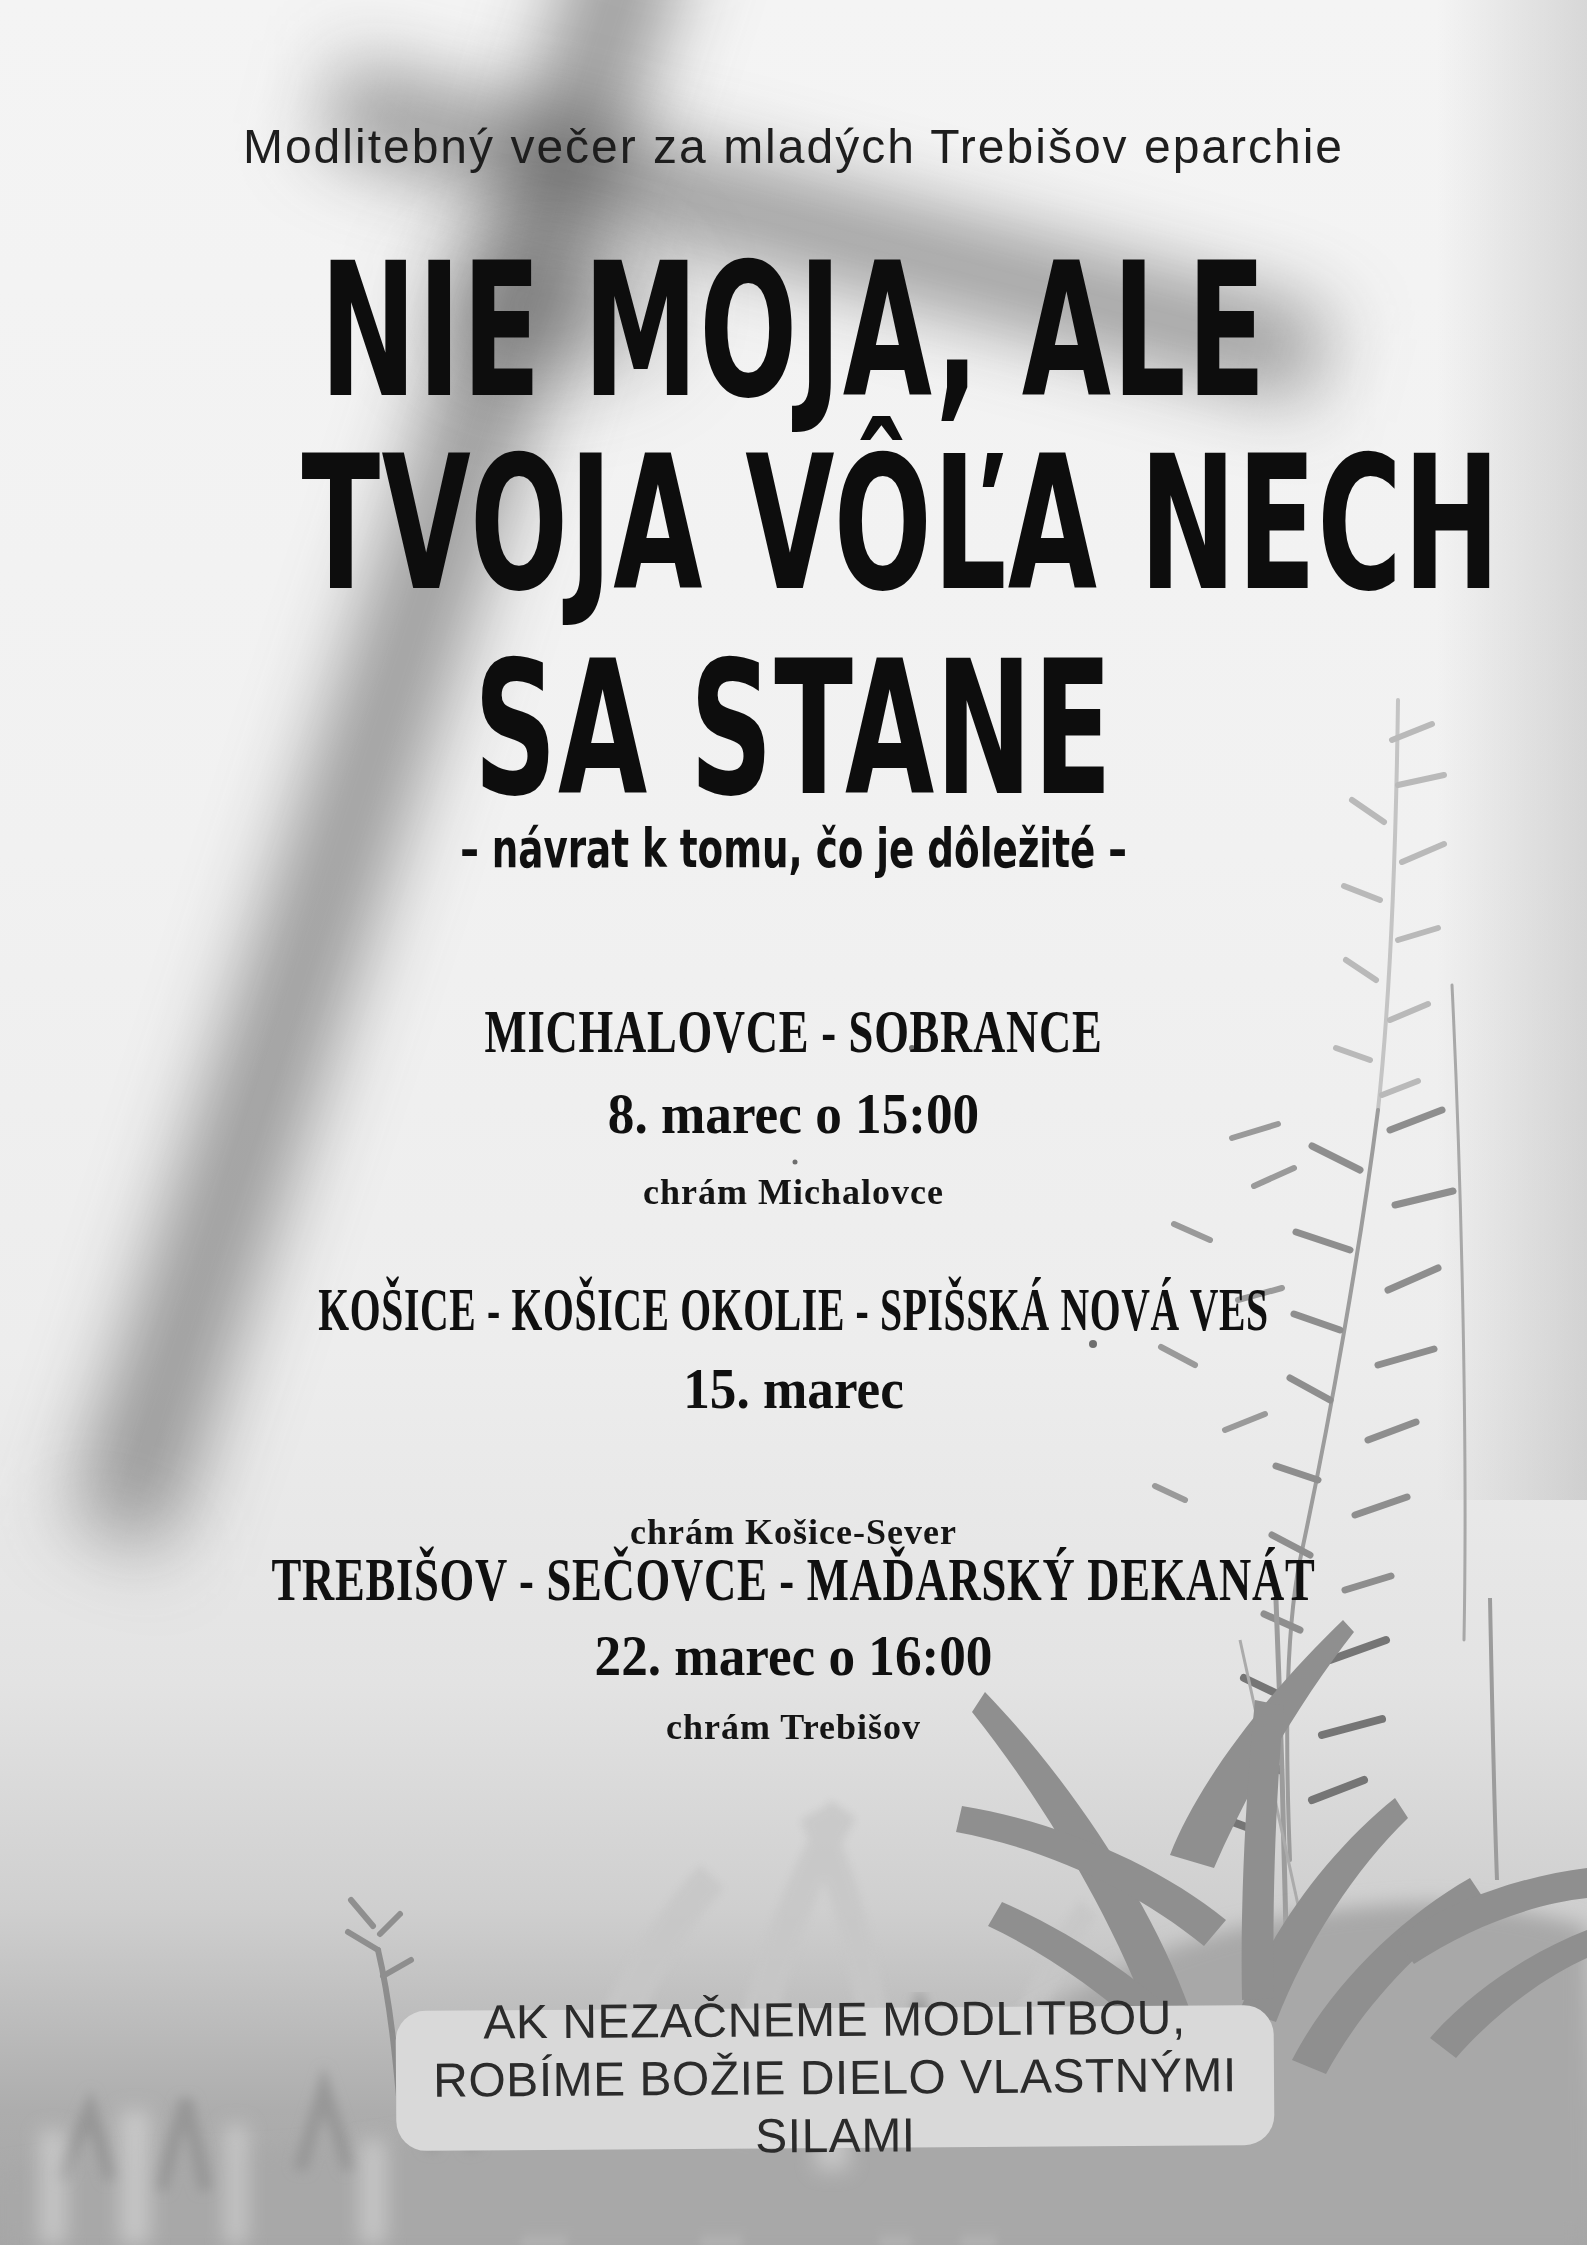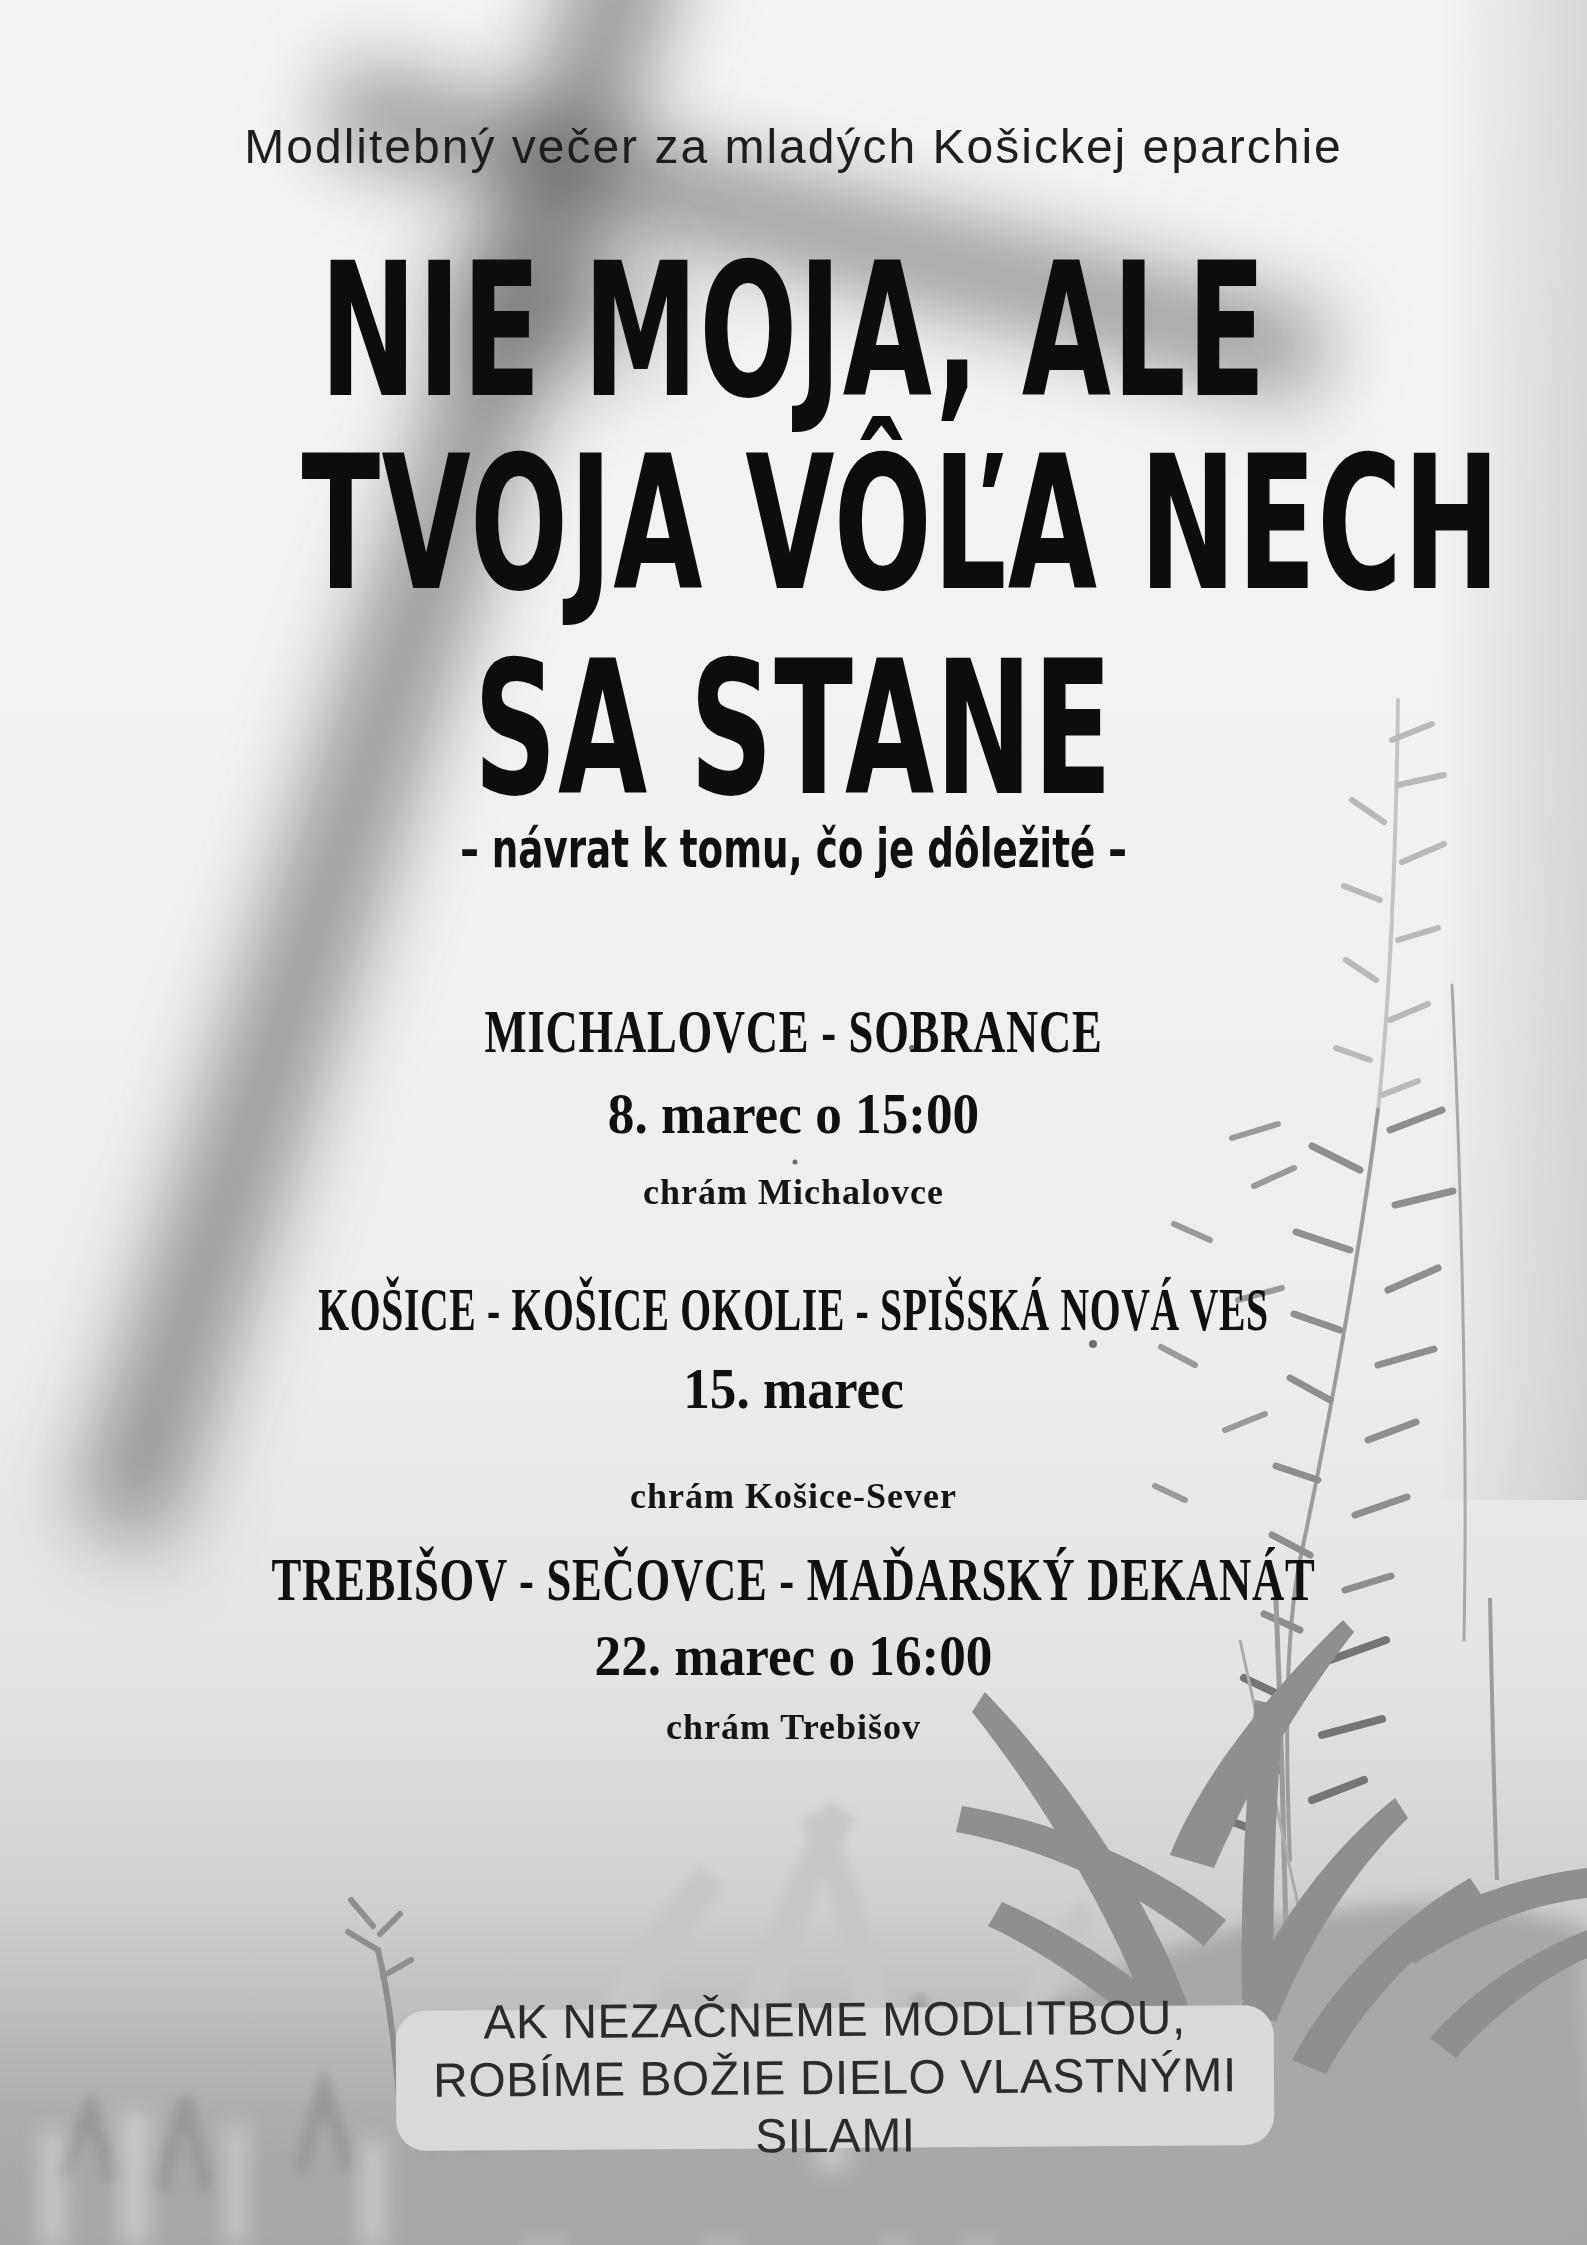--- a/index.html
+++ b/index.html
@@ -28,21 +28,21 @@
     font-size:54px;line-height:62px;transform:scaleX(.69);color:#101010;}
   .ev-head{font-family:"Liberation Serif","DejaVu Serif",serif;font-weight:700;font-size:62px;
     line-height:70px;letter-spacing:1px;color:#101010;}
   .ev-date{font-family:"Liberation Serif","DejaVu Serif",serif;font-weight:700;font-size:56px;
     line-height:64px;transform:scaleX(.95);color:#101010;}
   .ev-venue{font-family:"Liberation Serif","DejaVu Serif",serif;font-weight:700;font-size:36px;
     line-height:48px;letter-spacing:1px;color:#151515;}
   .e1h{top:996px;transform:scaleX(.72);}
   .e1d{top:1082px;} .e1v{top:1168px;}
   .e2h{top:1274px;transform:scaleX(.64);}
-  .e2d{top:1357px;} .e2v{top:1472px;}
+  .e2d{top:1357px;} .e2v{top:1508px;}
   .e3h{top:1544px;transform:scaleX(.72);}
   .e3d{top:1624px;} .e3v{top:1703px;}
   
   .quote-box{position:absolute;left:396px;top:2008px;width:878px;height:140px;
     background:#d9d9d9;border-radius:30px;transform:rotate(-.4deg);
     display:flex;align-items:center;justify-content:center;}
   .quote-text{font-size:48px;line-height:58px;letter-spacing:.5px;color:#2b2b2b;
     text-align:center;white-space:normal;width:820px;}
 </style>
 </head>
@@ -138,21 +138,21 @@
       <path d="M1587 1868 C1520 1876 1448 1902 1396 1938 L1414 1964 C1468 1928 1532 1904 1587 1898 Z"></path>
       <path d="M1587 1930 C1530 1952 1470 1992 1430 2038 L1456 2058 C1494 2014 1546 1976 1587 1958 Z"></path>
     </g>
 
     <g stroke="#858585" stroke-width="6" stroke-linecap="round" fill="none" opacity=".85">
       <path d="M402 2130 C396 2060 390 2000 378 1950"></path>
       <path d="M378 1950 l-30 -18 M383 1976 l28 -16 M373 1926 l-22 -26 M380 1934 l20 -20"></path>
     </g>
   </svg>
 
-  <div class="row tagline">Modlitebný večer za mladých Košickej eparchie</div>
+  <div class="row tagline">Modlitebný večer za mladých Trebišov eparchie</div>
 
   <div class="row title-line t1">NIE MOJA, ALE</div>
   <div class="row title-line t2">TVOJA VÔĽA NECH</div>
   <div class="row title-line t3">SA STANE</div>
 
   <div class="row subtitle">– návrat k tomu, čo je dôležité –</div>
 
   <div class="row ev-head e1h">MICHALOVCE - SOBRANCE</div>
   <div class="row ev-date e1d">8. marec  o 15:00</div>
   <div class="row ev-venue e1v">chrám Michalovce</div>

